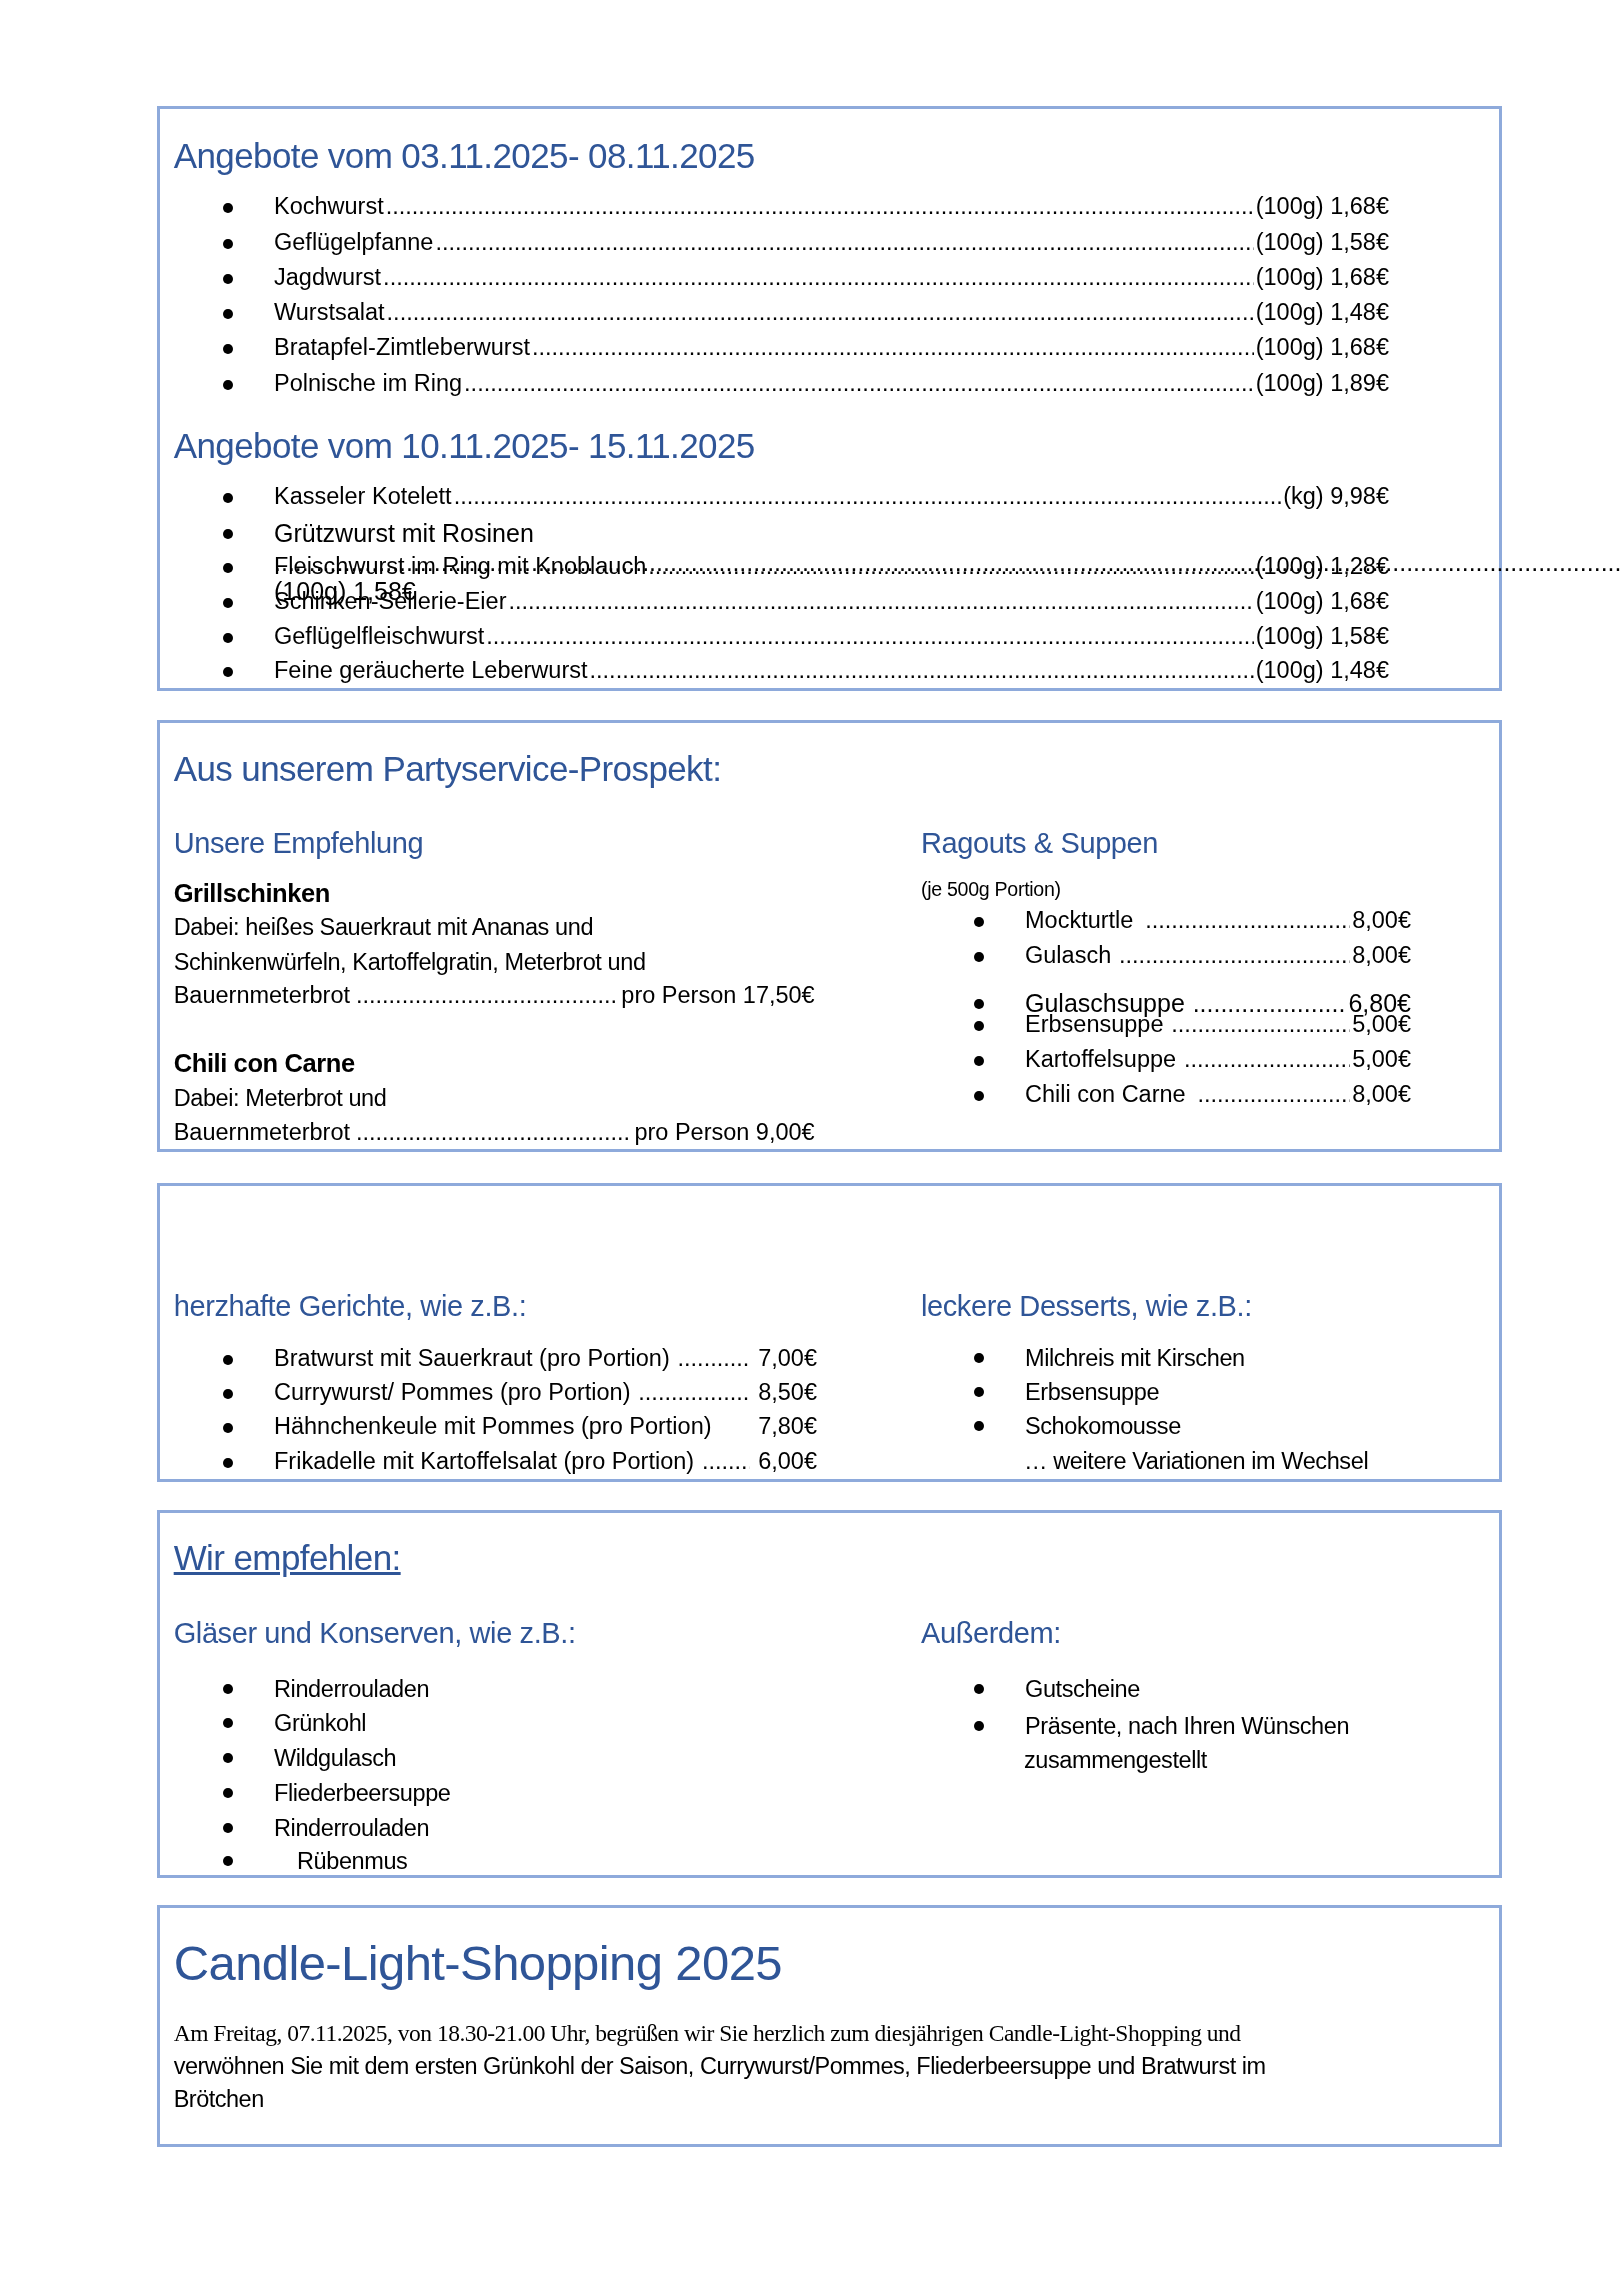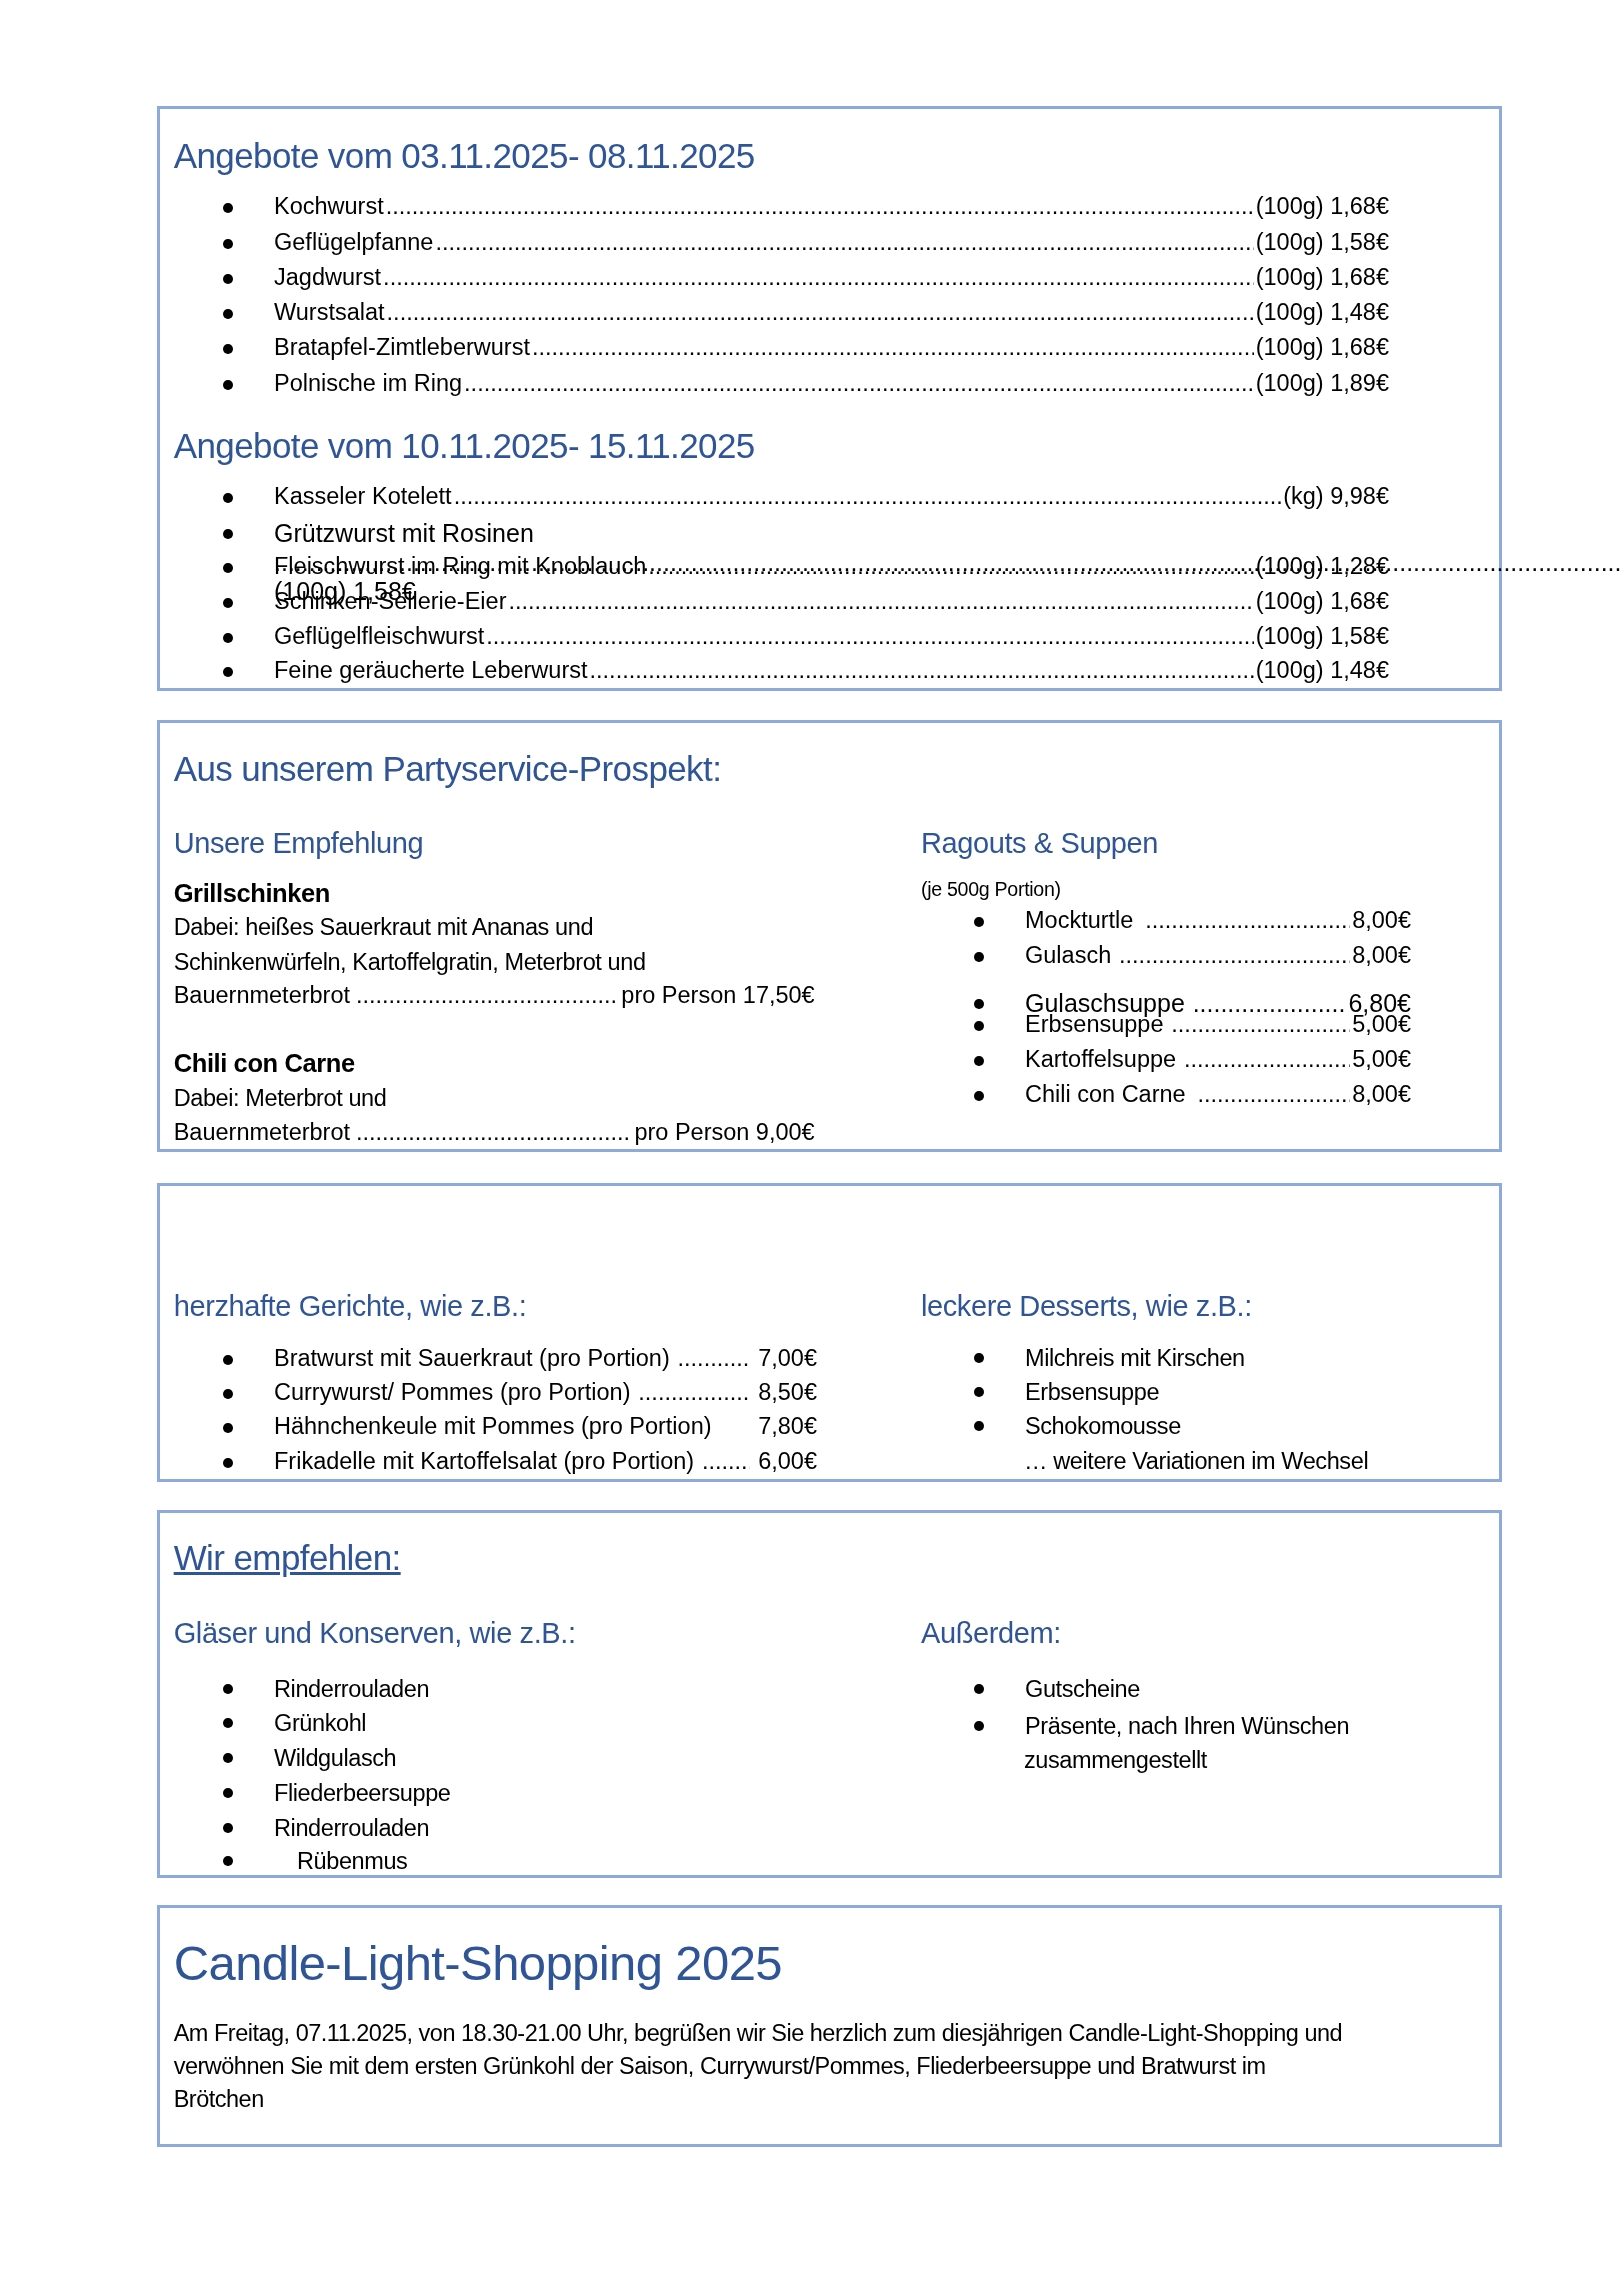--- a/index.html
+++ b/index.html
@@ -228,18 +228,18 @@
   <div>
     <div class="txt" style="left:814px; top:159px;"><span class="bullet" style="top:11.8px;"></span><span style="margin-left:51px;">Gutscheine</span></div>
     <div class="txt" style="left:814px; top:196px;"><span class="bullet" style="top:11.8px;"></span><span style="margin-left:51px;">Präsente, nach Ihren Wünschen</span></div>
     <div class="txt" style="left:864px; top:230px;">zusammengestellt</div>
   </div>
 </div>
 
 <div class="box" style="top:1905px; height:242px;">
   <div class="big" style="left:13.7px; top:27.4px;">Candle-Light-Shopping 2025</div>
   <div class="para" style="left:13.7px; top:109px;">
-    <div style="white-space:nowrap;">Am Freitag, 07.11.2025, von 18.30-21.00 Uhr, begrüßen wir Sie herzlich zum diesjährigen Candle-Light-Shopping und</div>
+    <div style="white-space:nowrap;font-family:Liberation Serif, serif;">Am Freitag, 07.11.2025, von 18.30-21.00 Uhr, begrüßen wir Sie herzlich zum diesjährigen Candle-Light-Shopping und</div>
     <div style="white-space:nowrap;">verwöhnen Sie mit dem ersten Grünkohl der Saison, Currywurst/Pommes, Fliederbeersuppe und Bratwurst im</div>
     <div style="white-space:nowrap;">Brötchen</div>
   </div>
 </div>
 
 
 </body></html>

